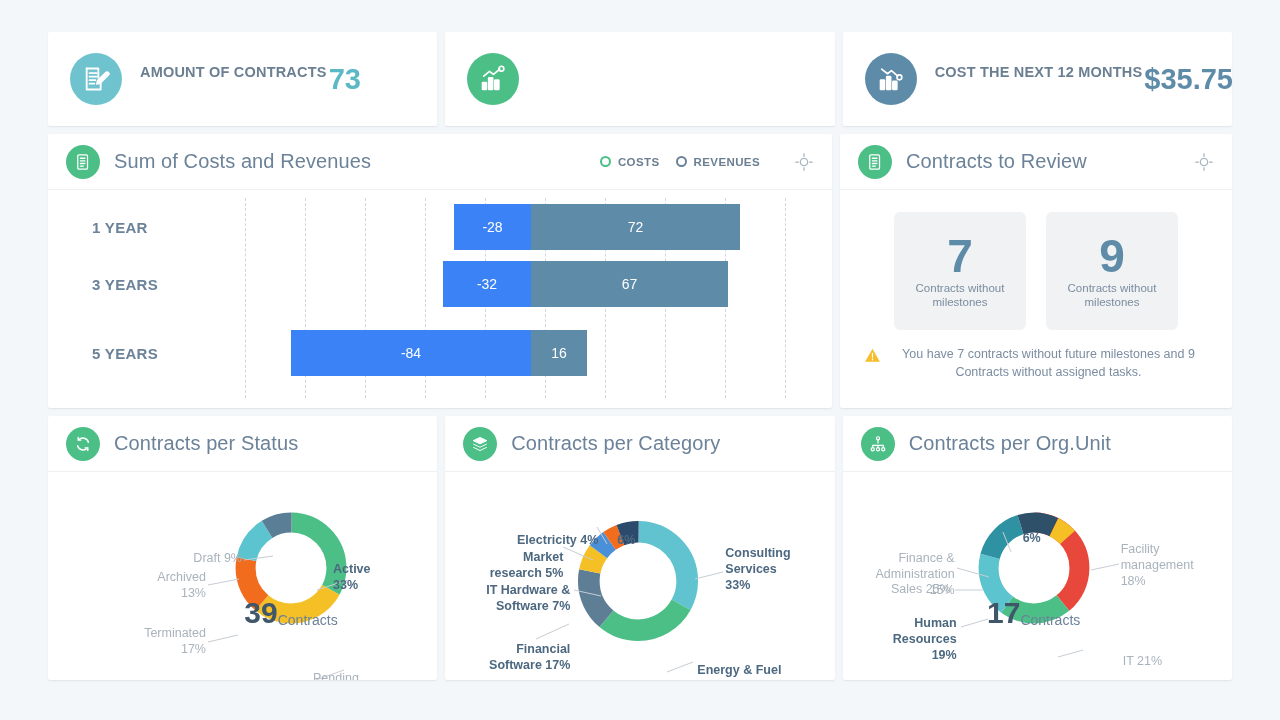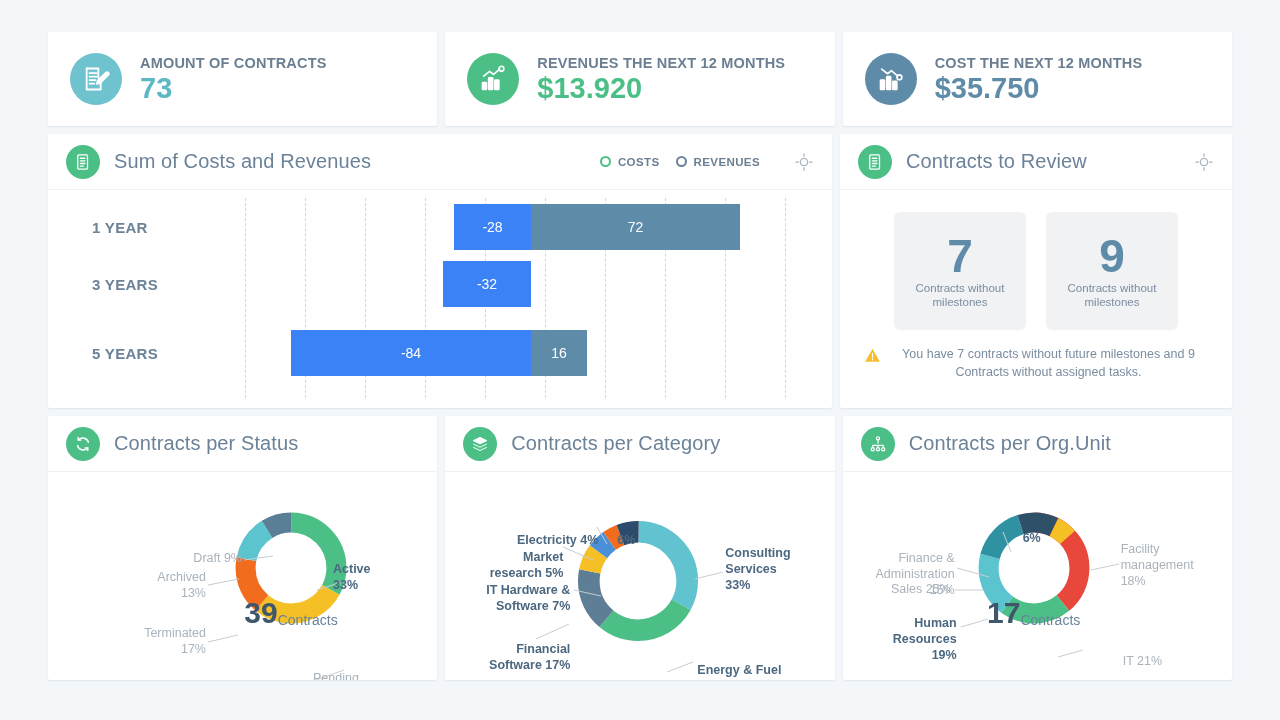--- a/index.html
+++ b/index.html
@@ -33,21 +33,21 @@
   .card-wide  { width: 788px; }
 
   
   .kpi { display: flex; align-items: center; padding: 0 22px; gap: 18px; }
   .kpi-icon {
     width: 52px; height: 52px; border-radius: 50%;
     flex: 0 0 52px;
     display: flex; align-items: center; justify-content: center;
   }
   .kpi-icon svg { width: 28px; height: 28px; }
-  .kpi-text { display: flex; flex-direction: column; gap: 2px; }
+  .kpi-text { display: flex; gap: 2px; }
   .kpi-label {
     font-size: 14.5px; font-weight: bold; letter-spacing: .2px;
     color: #6b7f92; text-transform: uppercase; white-space: nowrap;
   }
   .kpi-value { font-size: 29px; font-weight: bold; line-height: 1.05; }
 
   
   .card-head {
     height: 56px; display: flex; align-items: center;
     padding: 0 18px; gap: 14px;
@@ -163,24 +163,20 @@
 
     <div class="card card-third kpi">
       <div class="kpi-icon" style="background:#4CBF87">
         <svg viewBox="0 0 24 24" fill="#fff" stroke="#fff" stroke-width="1.4" stroke-linecap="round" stroke-linejoin="round">
           <rect x="3" y="15" width="3.4" height="6" rx=".4"></rect>
           <rect x="8.3" y="11" width="3.4" height="10" rx=".4"></rect>
           <rect x="13.6" y="13" width="3.4" height="8" rx=".4"></rect>
           <path d="M4 9.5l5-4 3.4 2.6 5.4-4.6" fill="none"></path>
           <circle cx="19.2" cy="3.2" r="2.1" fill="none"></circle>
         </svg>
-      </div>
-      <div class="kpi-text">
-        <div class="kpi-label">REVENUES THE NEXT 12 MONTHS</div>
-        <div class="kpi-value" style="color:#4CBF87">$13.920</div>
       </div>
     </div>
 
     <div class="card card-third kpi">
       <div class="kpi-icon" style="background:#5E8BA8">
         <svg viewBox="0 0 24 24" fill="#fff" stroke="#fff" stroke-width="1.4" stroke-linecap="round" stroke-linejoin="round">
           <rect x="3" y="13" width="3.4" height="8" rx=".4"></rect>
           <rect x="8.3" y="10" width="3.4" height="11" rx=".4"></rect>
           <rect x="13.6" y="14" width="3.4" height="7" rx=".4"></rect>
           <path d="M4 3.5l5 4 3.4-2.6 5.4 4.6" fill="none"></path>
@@ -241,20 +237,21 @@
 
           <div class="bar-row" style="top:14px">
             <div class="bar-cat">1 YEAR</div>
             <div class="seg seg-neg" style="left:406px;width:77px">-28</div>
             <div class="seg seg-pos" style="left:483px;width:209px">72</div>
           </div>
 
           <div class="bar-row" style="top:71px">
             <div class="bar-cat">3 YEARS</div>
             <div class="seg seg-neg" style="left:395px;width:88px">-32</div>
+            <div class="seg seg-pos" style="left:483px;width:197px">67</div>
           </div>
 
           <div class="bar-row" style="top:140px">
             <div class="bar-cat">5 YEARS</div>
             <div class="seg seg-neg" style="left:243px;width:240px">-84</div>
             <div class="seg seg-pos" style="left:483px;width:56px">16</div>
           </div>
 
         </div>
       </div>

